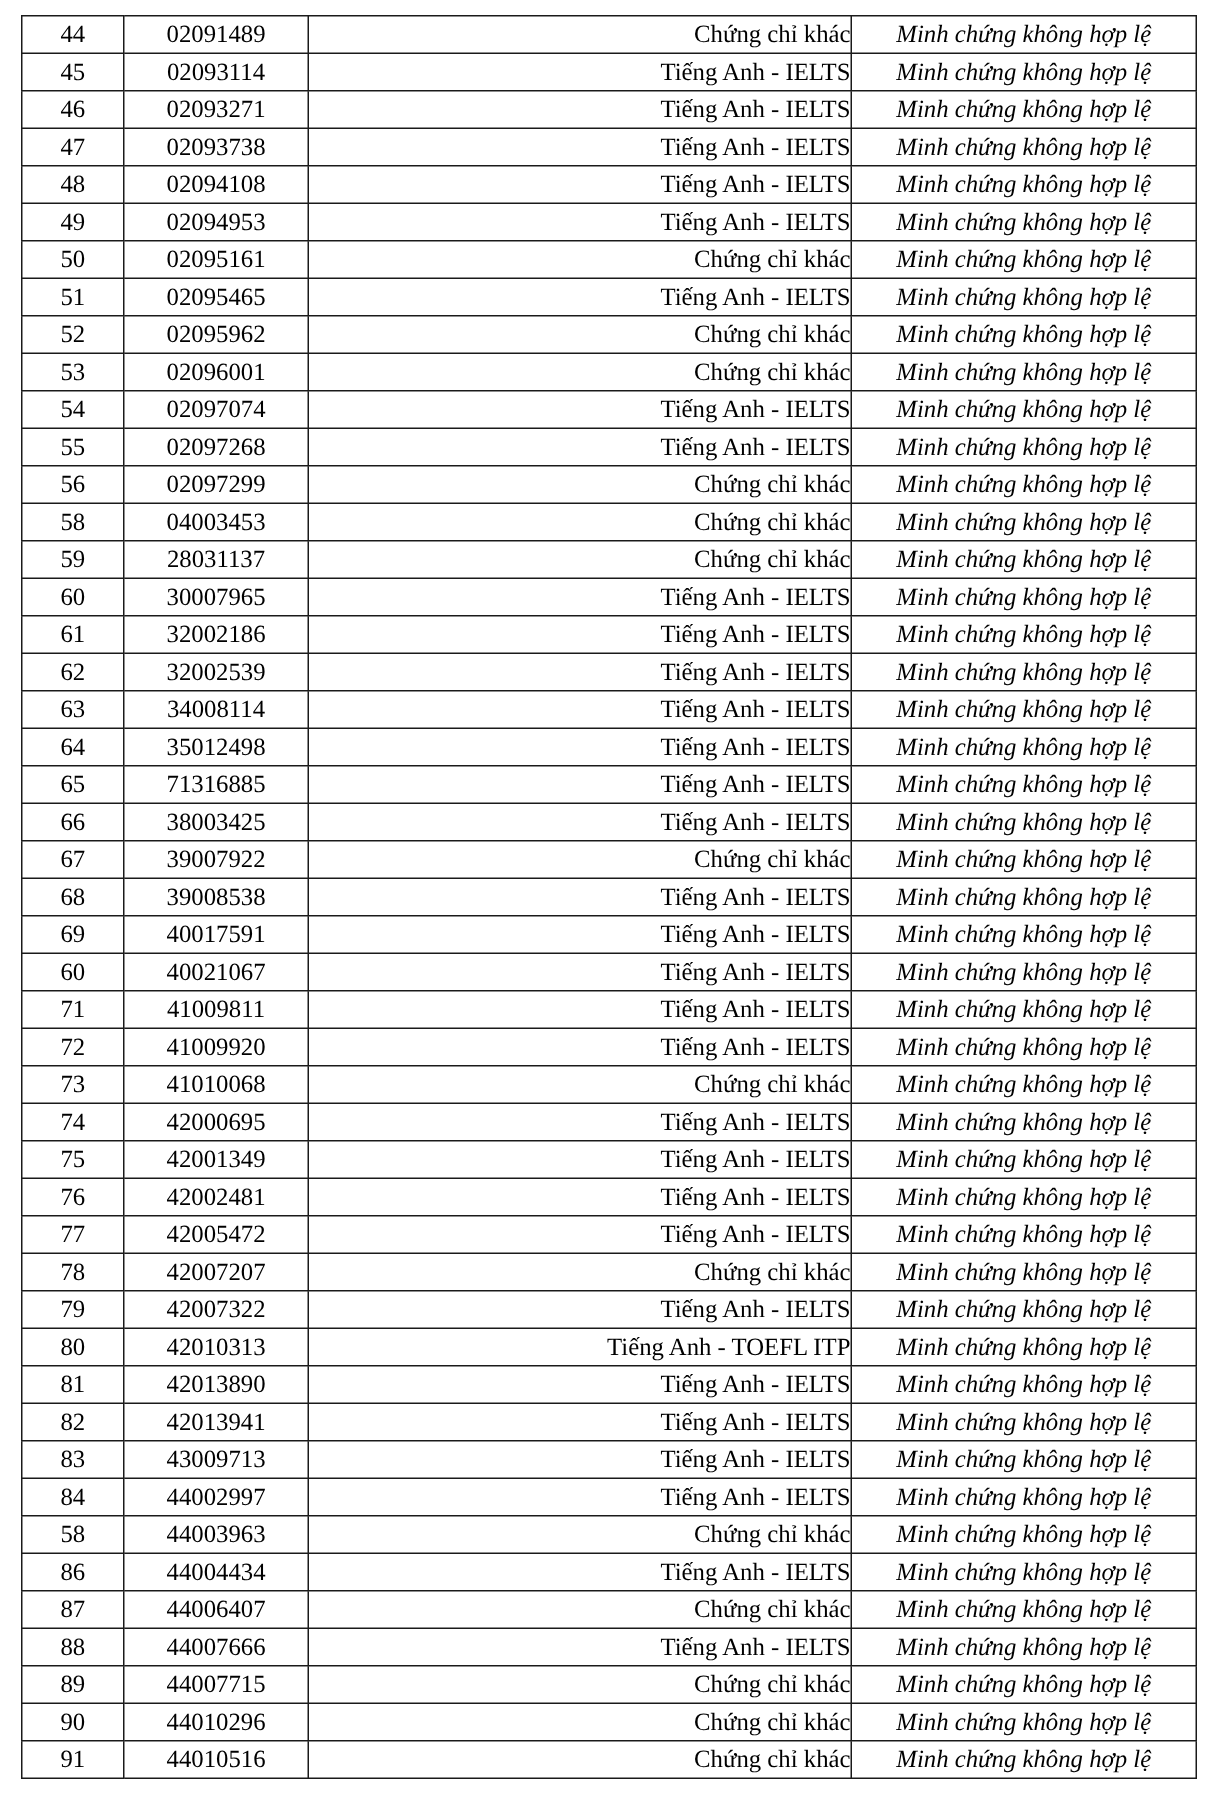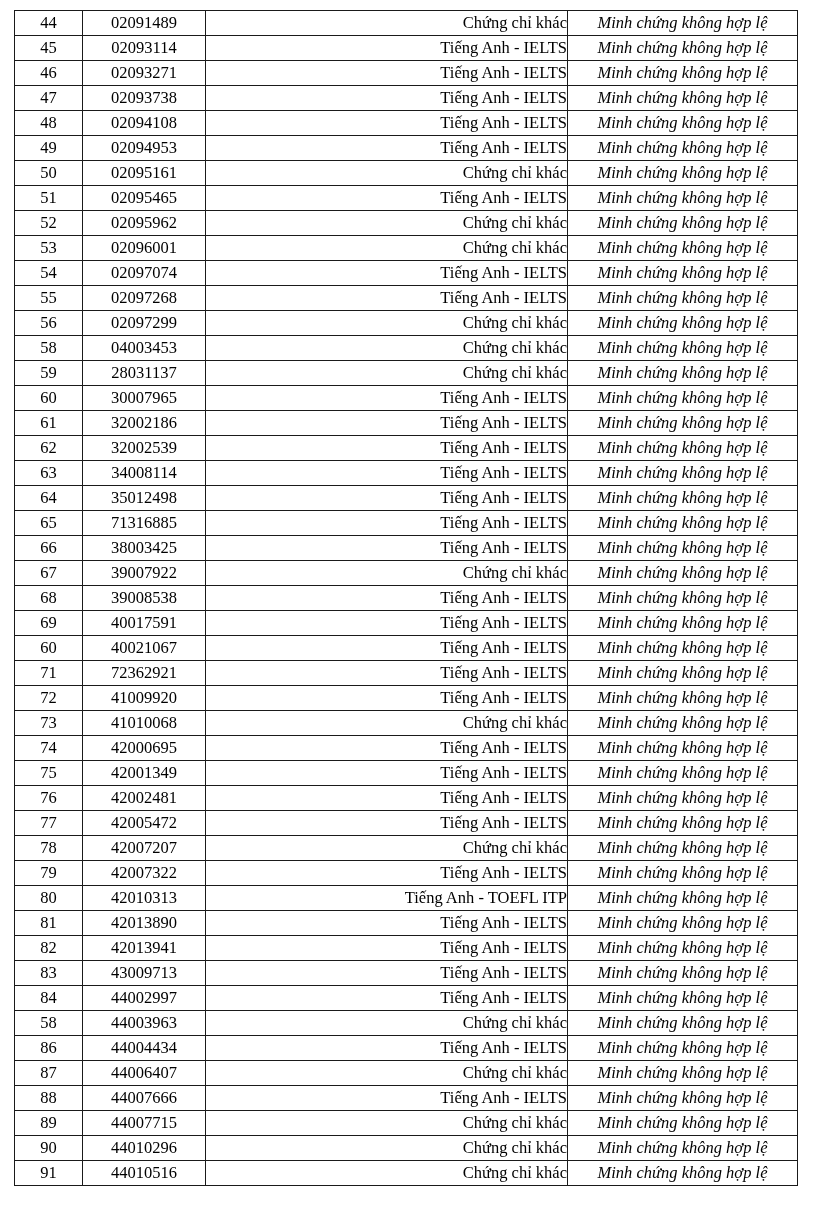--- a/index.html
+++ b/index.html
@@ -233,21 +233,21 @@
             <td class="cell-status">Minh chứng không hợp lệ</td>
           </tr>
           <tr>
             <td class="cell-stt">60</td>
             <td class="cell-code">40021067</td>
             <td class="cell-cert">Tiếng Anh - IELTS</td>
             <td class="cell-status">Minh chứng không hợp lệ</td>
           </tr>
           <tr>
             <td class="cell-stt">71</td>
-            <td class="cell-code">72362921</td>
+            <td class="cell-code">41009811</td>
             <td class="cell-cert">Tiếng Anh - IELTS</td>
             <td class="cell-status">Minh chứng không hợp lệ</td>
           </tr>
           <tr>
             <td class="cell-stt">72</td>
             <td class="cell-code">41009920</td>
             <td class="cell-cert">Tiếng Anh - IELTS</td>
             <td class="cell-status">Minh chứng không hợp lệ</td>
           </tr>
           <tr>

